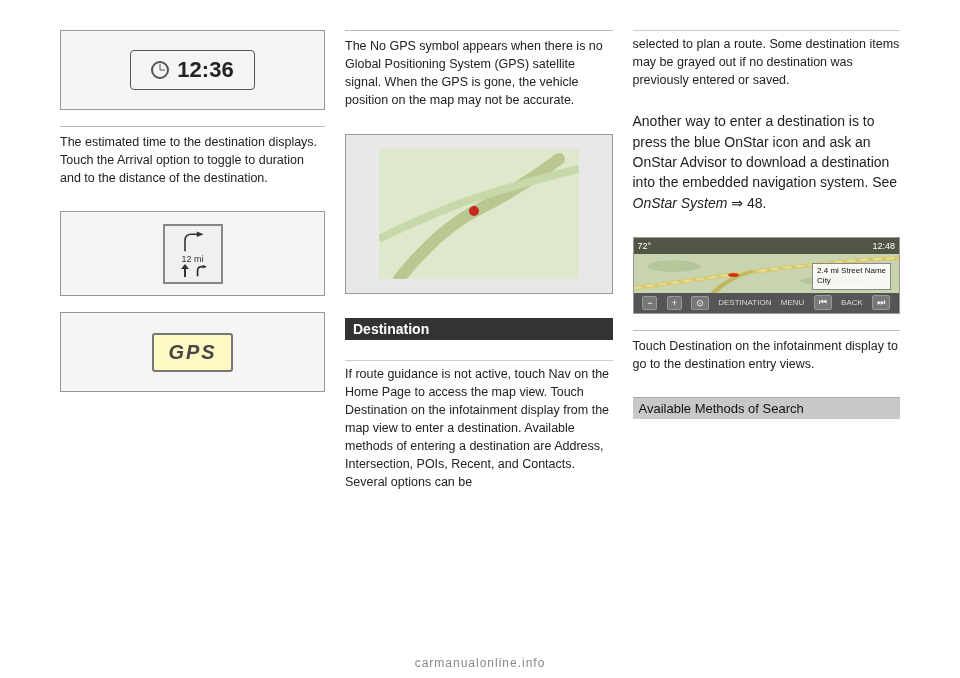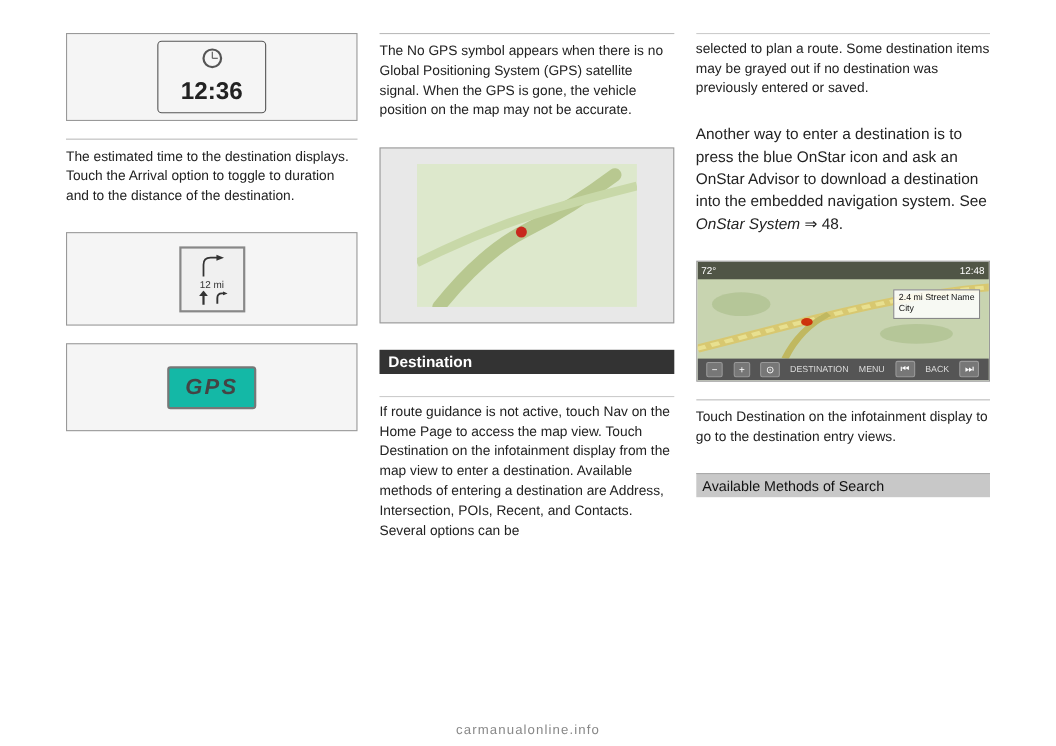--- a/index.html
+++ b/index.html
@@ -87,21 +87,20 @@
     .clock-display {
       border: 1px solid #555;
       border-radius: 4px;
       padding: 6px 20px;
       font-size: 22px;
       font-weight: bold;
       display: flex;
       align-items: center;
       gap: 8px;
       color: #222;
-      flex-direction: column;
     }
     .clock-circle {
       width: 18px;
       height: 18px;
       border: 2px solid #555;
       border-radius: 50%;
       position: relative;
       flex-shrink: 0;
     }
     .clock-circle::before {
@@ -151,21 +150,21 @@
     .turn-mi {
       font-size: 9px;
       color: #333;
     }
 
     
     .gps-box-outer {
       border: 2px solid #777;
       border-radius: 3px;
       padding: 6px 14px;
-      background: #14b8a6;
+      background: #fef9c3;
     }
     .gps-text {
       font-size: 20px;
       font-weight: bold;
       color: #444;
       letter-spacing: 2px;
       font-style: italic;
     }
 
     
@@ -356,21 +355,21 @@
     <div class="col col-right">
 
       <div style="font-size:12.5px; line-height:1.45; color:#222; border-top:1px solid #ccc; padding-top:4px; margin-bottom:6px;">
         <span>selected to plan a route. Some destination items may be grayed out if no destination was previously entered or saved.</span>
       </div>
 
       <div style="font-size:14px; line-height:1.45; color:#222; margin-bottom:8px;">
         <span>Another way to enter a destination is to press the blue OnStar icon and ask an OnStar Advisor to download a destination into the embedded navigation system. See </span><span class="italic-text">OnStar System</span><span> ⇒ </span><span> 48.</span>
       </div>
 
-      <div class="img-box" style="height:110px; width:100%; padding:0; overflow:hidden;">
+      <div class="img-box" style="height:77px; width:100%; padding:0; overflow:hidden;">
         <div class="map-img">
 
           <div class="map-header-bar">
             <span>72°</span>
             <span>12:48</span>
           </div>
 
           <svg style="position:absolute;top:16px;left:0;width:100%;height:calc(100% - 36px);" viewBox="0 0 200 80" preserveAspectRatio="none">
             <rect width="200" height="80" fill="#c8d4b0"></rect>
 

